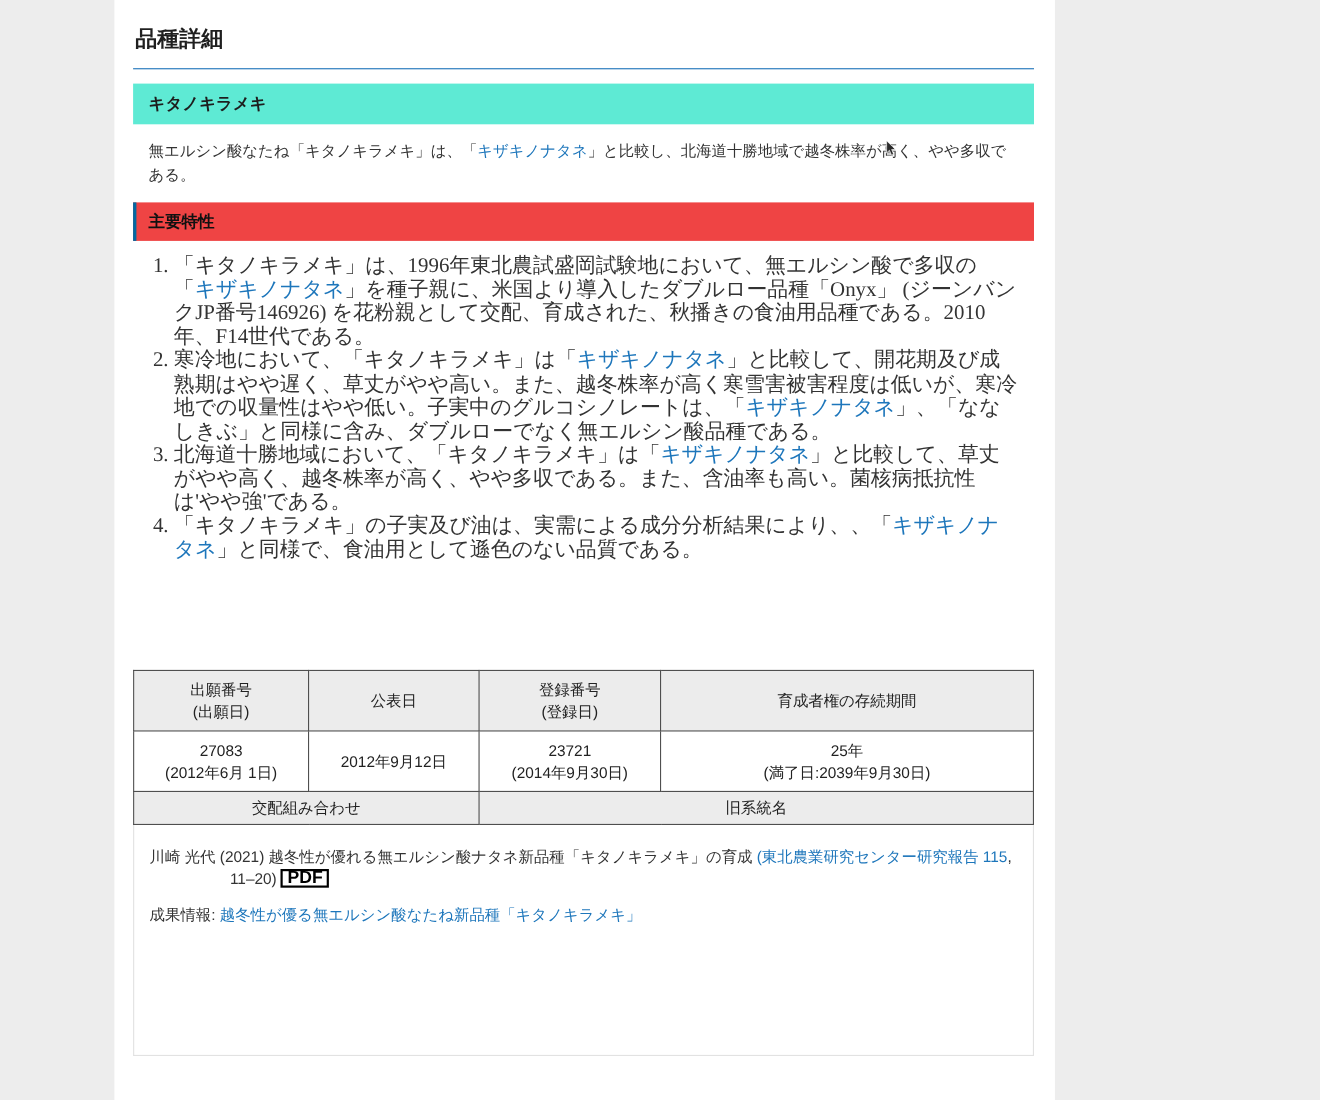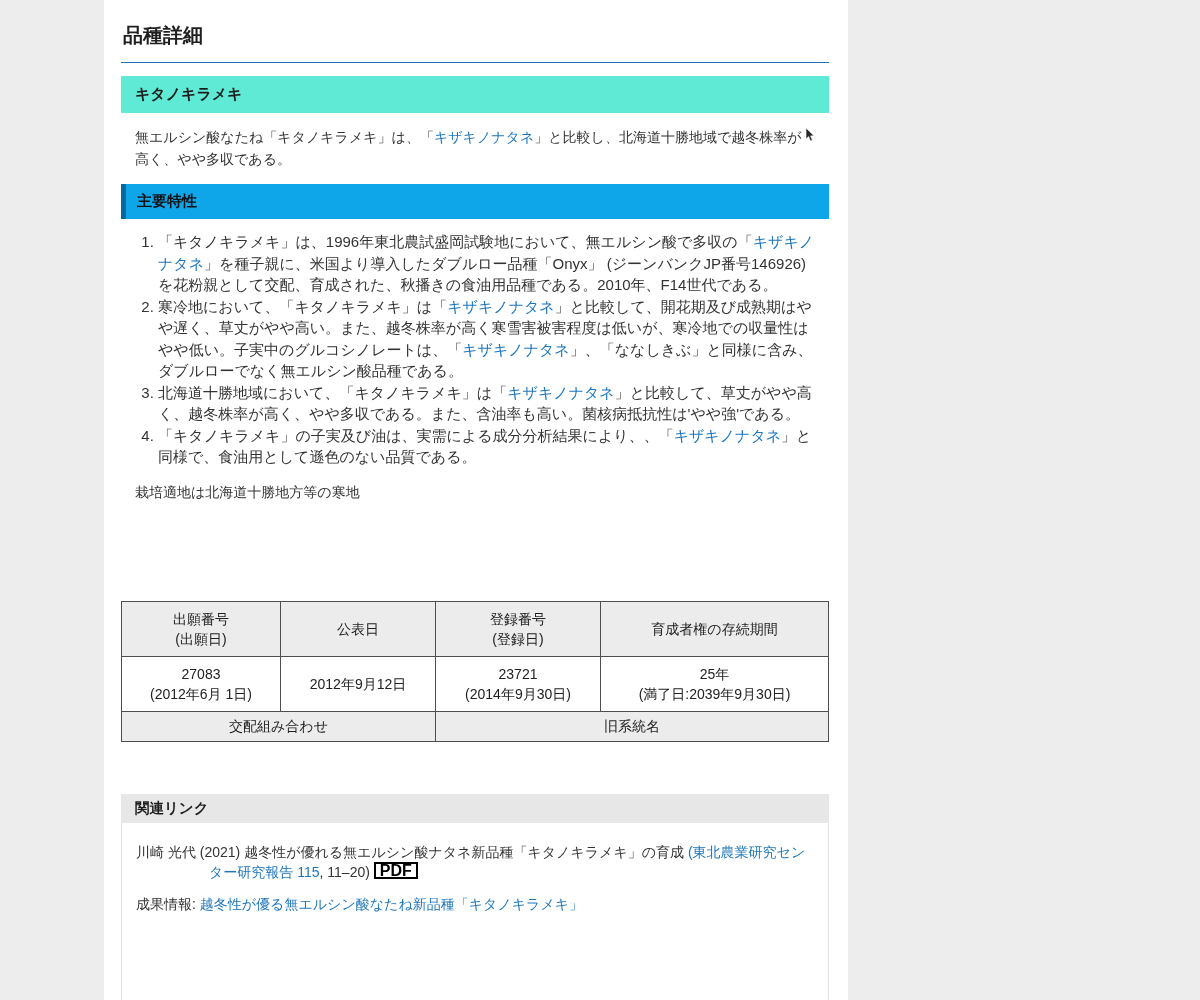--- a/index.html
+++ b/index.html
@@ -3,47 +3,47 @@
 <meta charset="utf-8">
 <style>
   html,body{margin:0;padding:0;}
   body{
     width:1200px;height:1000px;overflow:hidden;
     background:#ededed;
     font-family:"Liberation Sans","DejaVu Sans",sans-serif;
     color:#333;
   }
   .content-pane{
-    position:absolute;left:104px;top:0;width:744px;height:1000px;
+    position:absolute;left:104px;top:0;width:855px;height:1000px;
     background:#ffffff;box-sizing:border-box;
     padding:20px 19px 0 17px;
   }
   .page-title{
     font-size:20px;font-weight:bold;color:#1f1f1f;
     margin:0;padding:2px 0 13px 2px;
     border-bottom:1px solid #1b72b8;
   }
   .gray-head{
     margin-top:13px;background:#5eead4;color:#1d1d1d;
     font-size:15px;font-weight:bold;
     padding:9px 14px;
   }
   .body-p{
     margin:13px 0;padding:0 14px;
     font-size:14px;line-height:22px;color:#333;
   }
   .blue-head{
-    margin-top:14px;background:#0ea5e9;color:#111;
-    border-left:5px solid #0369a1;
+    margin-top:14px;background:#ef4444;color:#111;
+    border-left:3px solid #0369a1;
     font-size:15px;font-weight:bold;
     padding:8px 0 8px 11px;
   }
   ol.features{
     margin:12px 0 13px;padding:0 14px 0 37px;
-    font-size:15px;line-height:21.5px;color:#333;
+    font-size:19px;line-height:21.5px;color:#333;font-family:Liberation Serif, serif;
   }
   ol.features li{margin:0;padding:0;}
   .link-text{color:#1d76bb;cursor:pointer;}
   .spacer-gap{height:85px;}
   table.reg{
     border-collapse:collapse;width:100%;
     font-size:14px;color:#222;text-align:center;
     table-layout:fixed;
   }
   table.reg th,table.reg td{
@@ -94,21 +94,20 @@
   <div class="blue-head">主要特性</div>
 
   <ol class="features">
       <li class=""><span>「キタノキラメキ」は、1996年東北農試盛岡試験地において、無エルシン酸で多収の「</span><span class="link-text">キザキノナタネ</span><span>」を種子親に、米国より導入したダブルロー品種「Onyx」 (ジーンバンクJP番号146926) を花粉親として交配、育成された、秋播きの食油用品種である。2010年、F14世代である。</span></li>
       <li class=""><span>寒冷地において、「キタノキラメキ」は「</span><span class="link-text">キザキノナタネ</span><span>」と比較して、開花期及び成熟期はやや遅く、草丈がやや高い。また、越冬株率が高く寒雪害被害程度は低いが、寒冷地での収量性はやや低い。子実中のグルコシノレートは、「</span><span class="link-text">キザキノナタネ</span><span>」、「ななしきぶ」と同様に含み、ダブルローでなく無エルシン酸品種である。</span></li>
       <li class=""><span>北海道十勝地域において、「キタノキラメキ」は「</span><span class="link-text">キザキノナタネ</span><span>」と比較して、草丈がやや高く、越冬株率が高く、やや多収である。また、含油率も高い。菌核病抵抗性は'やや強'である。</span></li>
       <li class=""><span>「キタノキラメキ」の子実及び油は、実需による成分分析結果により、、「</span><span class="link-text">キザキノナタネ</span><span>」と同様で、食油用として遜色のない品質である。</span></li>
     </ol>
 
 
-  <p class="body-p">栽培適地は北海道十勝地方等の寒地</p>
 
   <div class="spacer-gap"></div>
 
   <table class="reg">
     <colgroup>
       <col style="width:159px">
         <col style="width:155px">
         <col style="width:165px">
         <col>
     </colgroup>
@@ -146,21 +145,20 @@
             <div>(満了日:2039年9月30日)</div>
       </td>
     </tr>
     <tr>
       <th class="short" colspan="2">交配組み合わせ</th>
       <th class="short" colspan="2">旧系統名</th>
     </tr>
   </tbody>
     </table>
 
-  <div class="links-head">関連リンク</div>
 
   <div class="links-box">
       <div class="link-item hanging"><span>川崎 光代 (2021) 越冬性が優れる無エルシン酸ナタネ新品種「キタノキラメキ」の育成 </span><span class="link-text">(東北農業研究センター研究報告 115</span><span>, 11–20) </span><span class="pdf-badge">PDF</span></div>
       <div class="link-item"><span>成果情報: </span><span class="link-text">越冬性が優る無エルシン酸なたね新品種「キタノキラメキ」</span></div>
     </div>
 
 </div>
 
 <svg class="mouse-cursor" viewBox="0 0 12 14">
   <path d="M1,0 L1,11 L3.6,8.6 L5.4,13 L7.4,12.2 L5.6,7.9 L9,7.8 Z" fill="#2a2a2a" stroke="#fff" stroke-width="0.6"></path>

